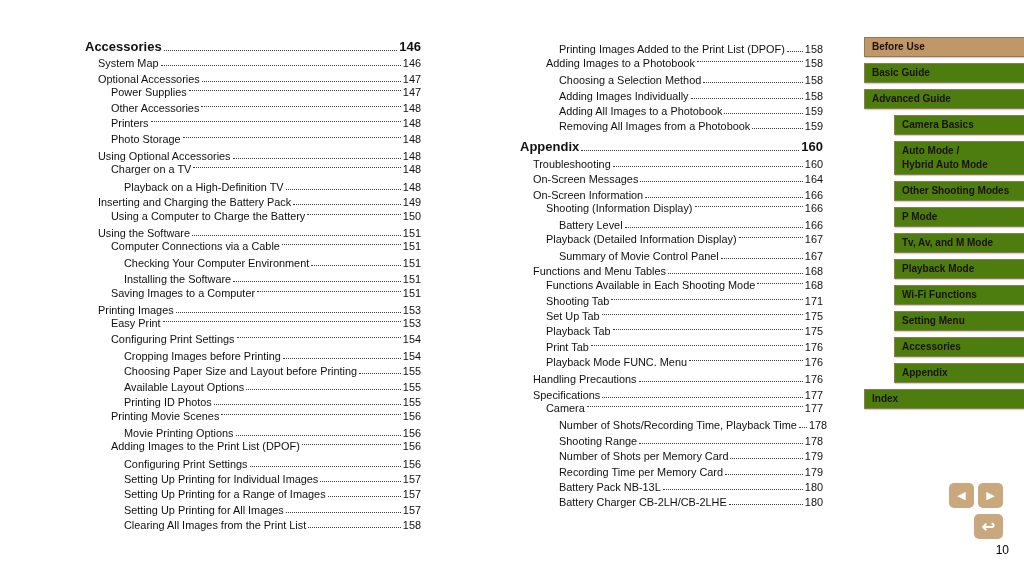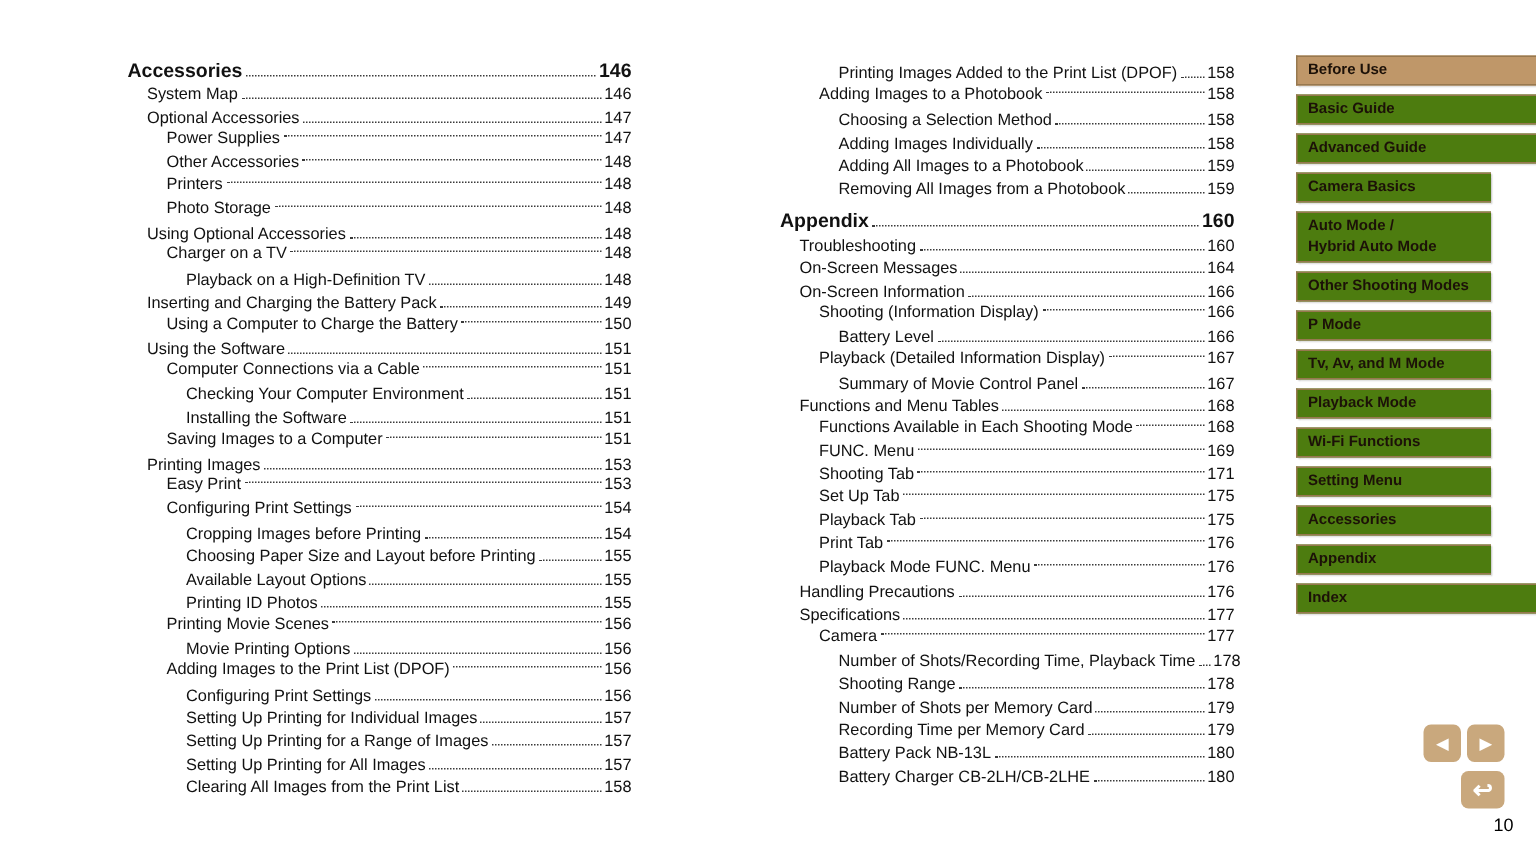--- a/index.html
+++ b/index.html
@@ -28,21 +28,21 @@
   .sb-btn{
     display:block;box-sizing:border-box;appearance:none;-webkit-appearance:none;
     border:1px solid #97784f;border-right:none;
     background:#4d7c0f;color:#1c1108;
     font-family:inherit;font-size:10px;font-weight:700;text-align:left;
     line-height:14px;padding:2px 4px 2px 7px;margin:0 0 6px 0;
     white-space:pre-line;cursor:pointer;
     box-shadow:1px 1px 1px rgba(0,0,0,0.18);
   }
   .sb-btn.main{width:181px;}
-  .sb-btn.sub{width:130px;}
+  .sb-btn.sub{width:130px;margin-left:30px;}
   .sb-btn.active{background:#bf9769;}
   
   .pager{position:absolute;top:483px;right:21px;display:flex;gap:4px;}
   .nav-btn{
     width:25px;height:25px;border:none;border-radius:5px;background:#c9a87d;
     color:#fff;font-size:11px;display:flex;align-items:center;justify-content:center;
     cursor:pointer;padding:0;font-family:inherit;
   }
   .return-btn{
     position:absolute;top:514px;right:21px;width:29px;height:25px;border:none;
@@ -290,25 +290,20 @@
     </div>
     <div class="toc-row lvl1">
       <span class="lab">Functions and Menu Tables</span>
       <span class="dots"></span>
       <span class="pg">168</span>
     </div>
     <div class="toc-row lvl2">
       <span class="lab">Functions Available in Each Shooting Mode</span>
       <span class="dots"></span>
       <span class="pg">168</span>
-    </div>
-    <div class="toc-row lvl2">
-      <span class="lab">FUNC. Menu</span>
-      <span class="dots"></span>
-      <span class="pg">169</span>
     </div>
     <div class="toc-row lvl2">
       <span class="lab">Shooting Tab</span>
       <span class="dots"></span>
       <span class="pg">171</span>
     </div>
     <div class="toc-row lvl2">
       <span class="lab">Set Up Tab</span>
       <span class="dots"></span>
       <span class="pg">175</span>

